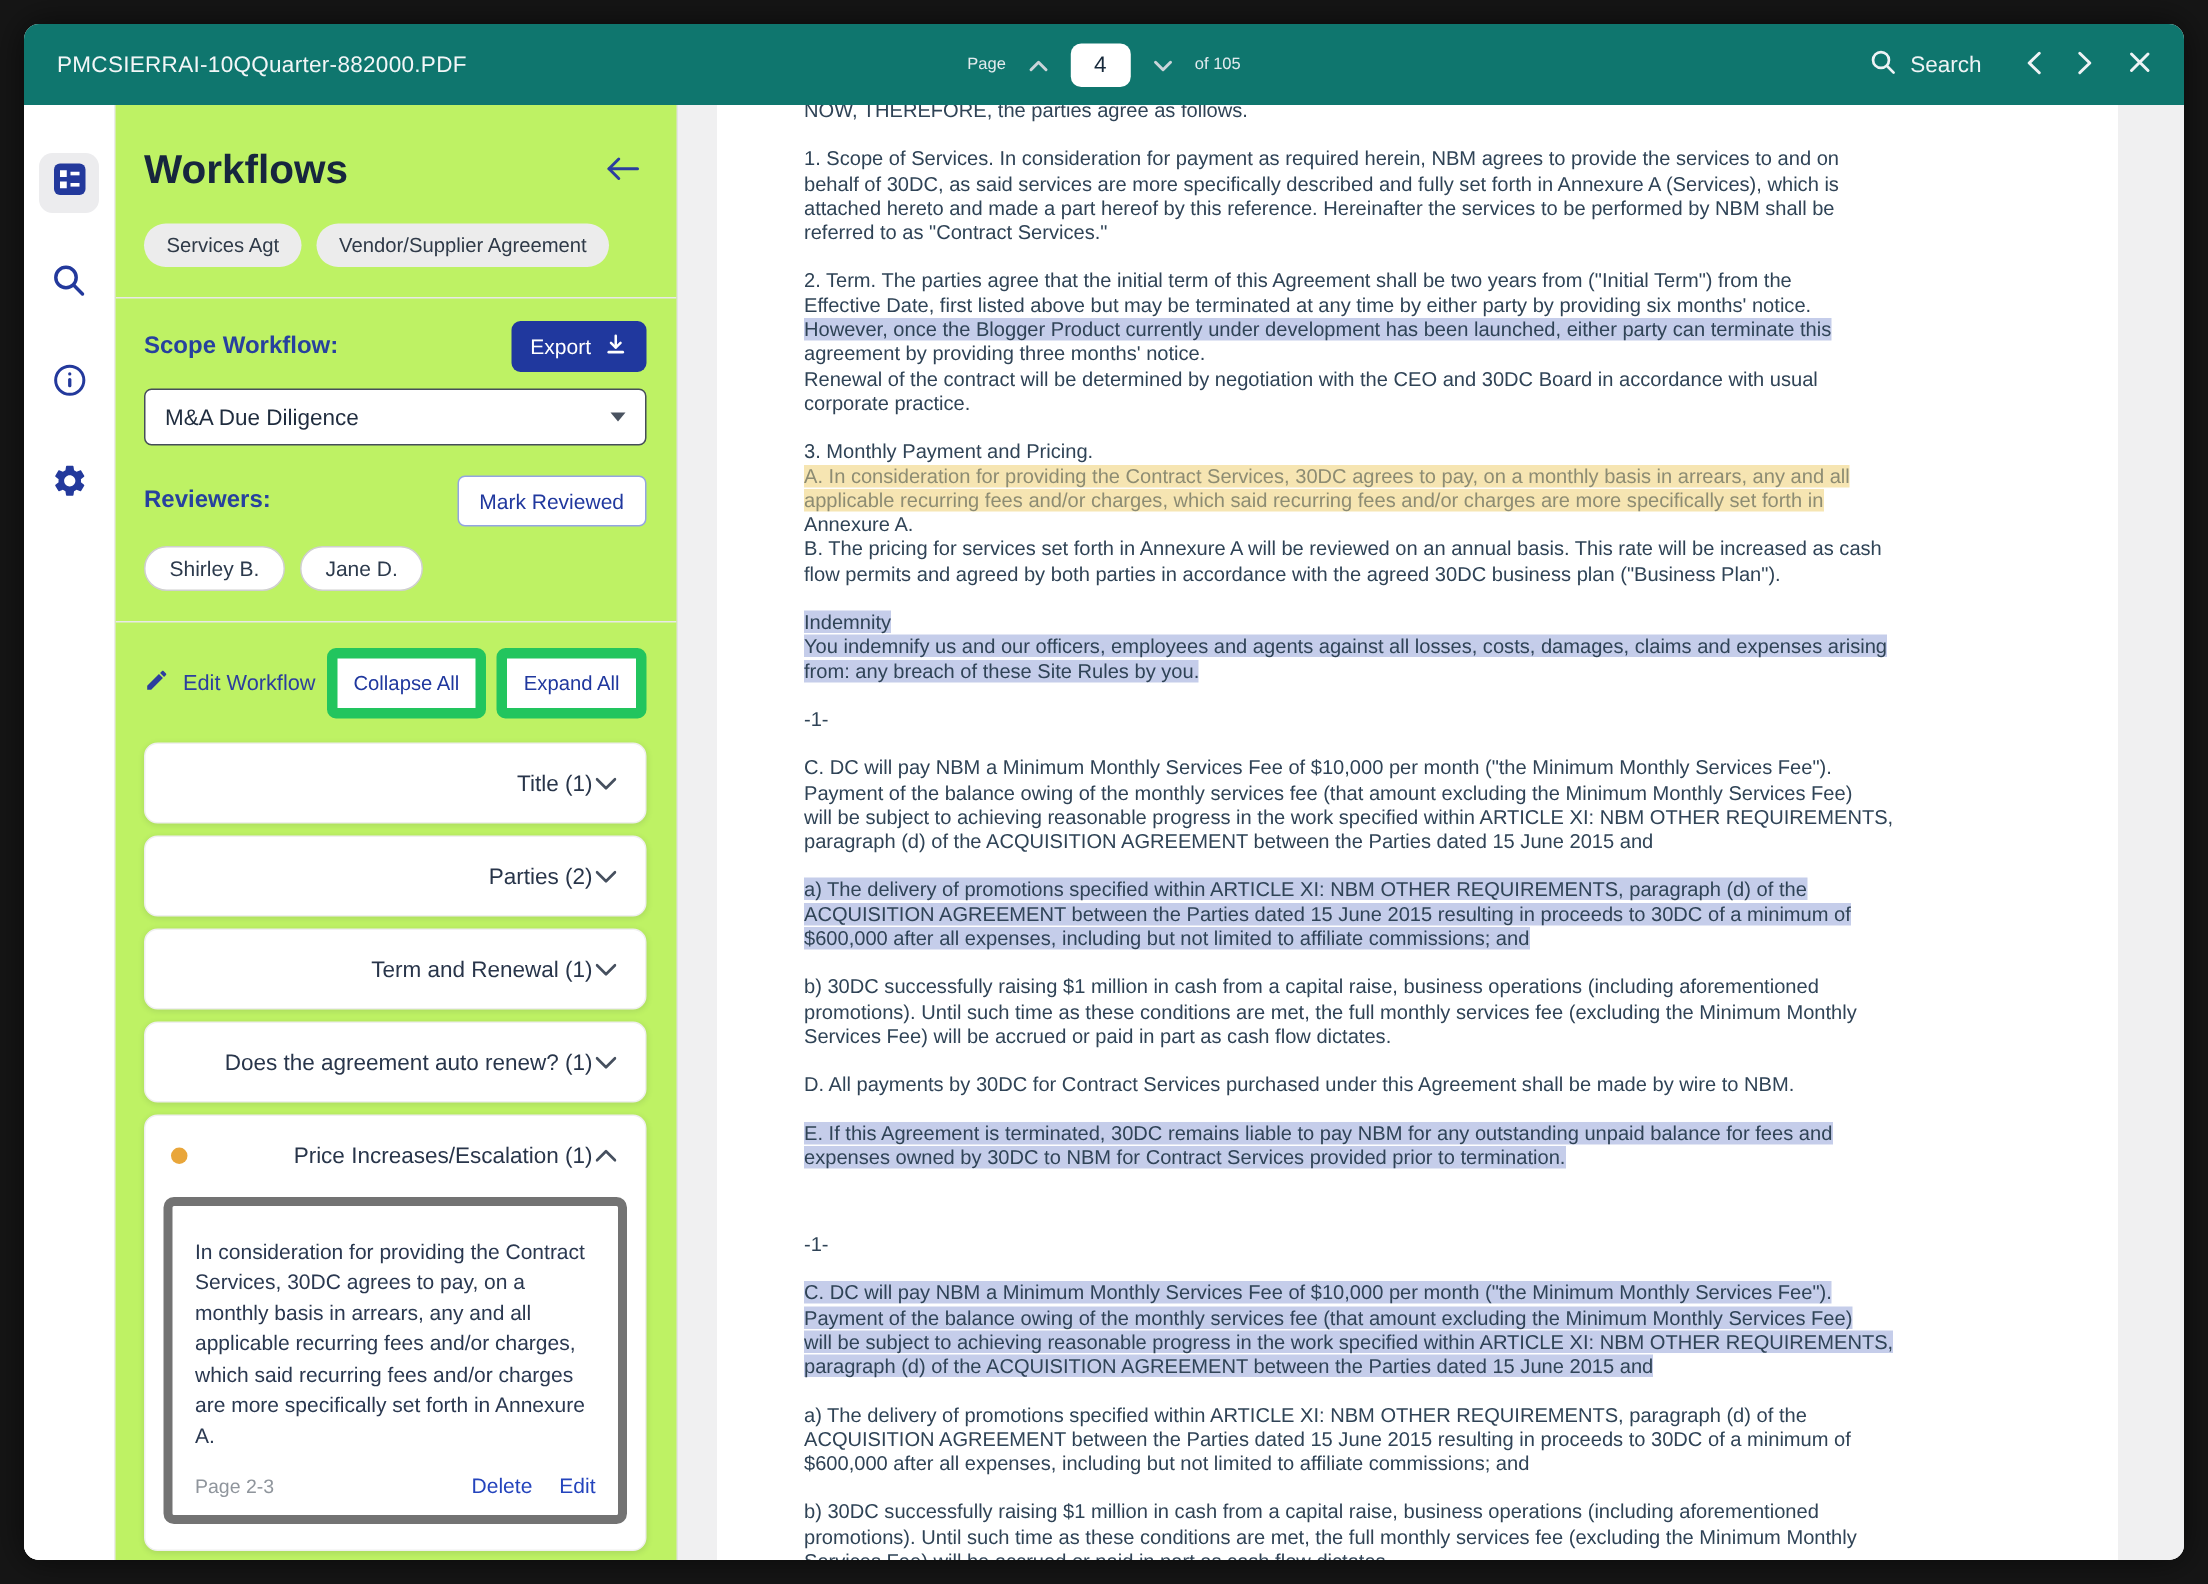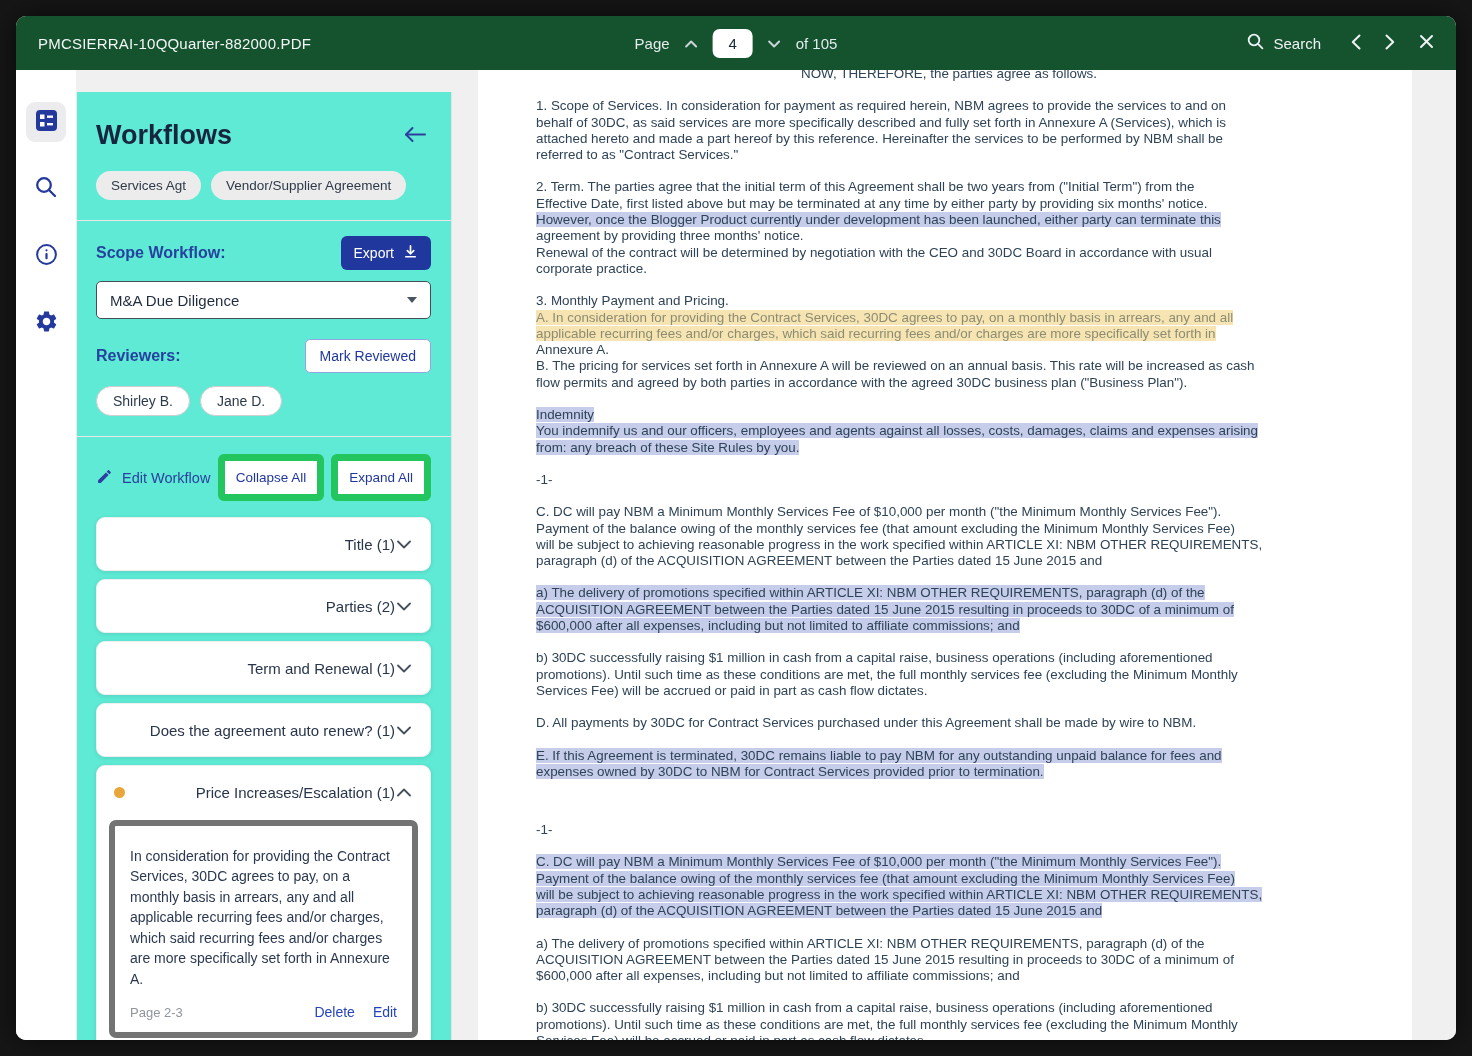--- a/index.html
+++ b/index.html
@@ -2,44 +2,44 @@
 <html><head>
 <meta charset="utf-8">
 <style>
   html,body{margin:0;padding:0;}
   body{width:1472px;height:1056px;position:relative;overflow:hidden;background:#161616;
        font-family:"Liberation Sans",sans-serif;-webkit-font-smoothing:antialiased;}
   .window{position:absolute;left:16px;top:16px;width:1440px;height:1024px;border-radius:10px;
           overflow:hidden;background:#fff;display:flex;flex-direction:column;box-shadow:0 0 24px rgba(0,0,0,.6);}
 
   
-  .topbar{height:54px;min-height:54px;background:#14532d;display:flex;align-items:center;
+  .topbar{height:54px;min-height:54px;background:#0f766e;display:flex;align-items:center;
           padding:0 22px;position:relative;color:#eef3f5;}
   .file-title{font-size:15px;letter-spacing:.2px;color:#f2f6f7;}
   .page-nav{position:absolute;left:50%;transform:translateX(-50%);display:flex;align-items:center;gap:13px;}
-  .page-nav .lbl{font-size:15px;color:#e3ebee;}
+  .page-nav .lbl{font-size:11px;color:#e3ebee;}
   .nav-step{background:none;border:none;padding:2px;cursor:pointer;display:flex;align-items:center;}
   .page-box{background:#fff;border-radius:7px;width:40px;height:29px;display:flex;align-items:center;
             justify-content:center;font-size:15px;color:#16283a;cursor:text;}
   .top-right{margin-left:auto;display:flex;align-items:center;gap:24px;}
   .search-btn{display:flex;align-items:center;gap:9px;font-size:15px;color:#eef3f5;cursor:pointer;background:none;border:none;}
   .tb-icon-btn{background:none;border:none;padding:0;cursor:pointer;display:flex;align-items:center;}
 
   
   .main{flex:1;display:flex;overflow:hidden;background:#f0f0f1;}
 
   
   .rail{width:60px;min-width:60px;background:#fff;display:flex;flex-direction:column;align-items:center;
         padding-top:32px;gap:27px;}
   .rail-item{width:40px;height:40px;border-radius:9px;display:flex;align-items:center;justify-content:center;cursor:pointer;}
   .rail-item.active{background:#ececee;}
 
   
-  .panel{width:376px;min-width:376px;background:#5eead4;border-left:1px solid #ececec;border-right:1px solid #e2e2e4;
-         padding:28px 20px 0 19px;box-sizing:border-box;overflow:hidden;margin-top:22px;}
+  .panel{width:376px;min-width:376px;background:#bef264;border-left:1px solid #ececec;border-right:1px solid #e2e2e4;
+         padding:28px 20px 0 19px;box-sizing:border-box;overflow:hidden;}
   .side-head{display:flex;align-items:center;justify-content:space-between;}
   .side-title{font-size:27px;font-weight:600;color:#17263e;}
   .back-btn{background:none;border:none;cursor:pointer;padding:4px;display:flex;}
   .tags{display:flex;gap:10px;margin-top:20px;text-align:right;}
   .tag{background:#ececec;border-radius:15px;padding:7px 15px;font-size:13.5px;color:#2f3a48;white-space:nowrap;}
   .hr{height:1px;background:#e8e8e8;margin:20px -20px 0 -19px;}
   .row-choose{display:flex;align-items:center;justify-content:space-between;margin-top:15px;}
   .blue-label{font-size:16px;font-weight:600;color:#27419e;}
   .export-btn{background:#20389e;color:#fff;font-size:14px;border:none;border-radius:6px;padding:8px 13px;
               display:flex;gap:9px;align-items:center;font-weight:500;cursor:pointer;}
@@ -66,21 +66,21 @@
   .quote-box{border:6px solid #737373;border-radius:7px;margin:2px 12px 17px;padding:20px 15px 12px;}
   .quote-text{font-size:14px;line-height:1.46;color:#2a3850;}
   .quote-foot{display:flex;align-items:center;margin-top:15px;}
   .page-ref{font-size:13px;color:#8f959c;flex:1;}
   .link{font-size:14px;color:#2444bd;font-weight:500;margin-left:18px;cursor:pointer;background:none;border:none;padding:0;}
 
   
   .docwrap{flex:1;padding:0 44px 0 26px;overflow:hidden;}
   .page{background:#fff;height:100%;padding:0 50px 0 58px;box-sizing:border-box;overflow:hidden;}
   .page p{margin:16px 0 0;font-size:13.4px;line-height:16.3px;color:#2f4356;}
-  .page p.tight{margin-top:-4px;text-align:center;}
+  .page p.tight{margin-top:-4px;}
   .page p.spaced{margin-top:42px;}
   .hl-blue{background:#c5cdea;}
   .hl-yellow{background:#f6e5b2;color:#8d8c73;}
 </style>
 </head>
 <body>
 
 <div class="window">
 
   <header class="topbar">

